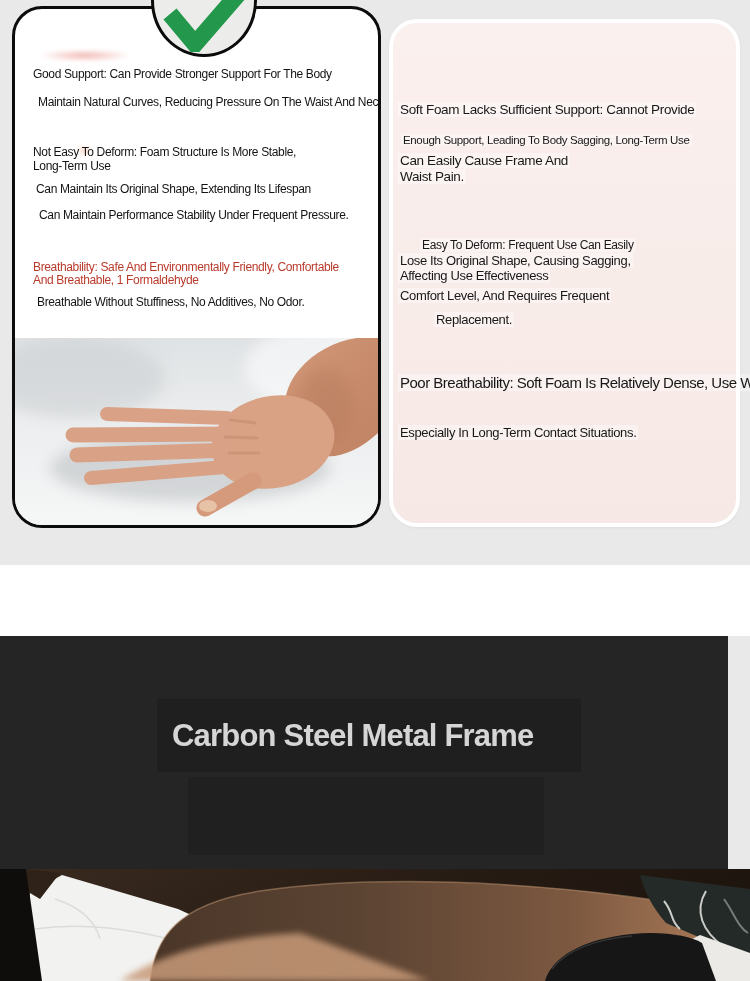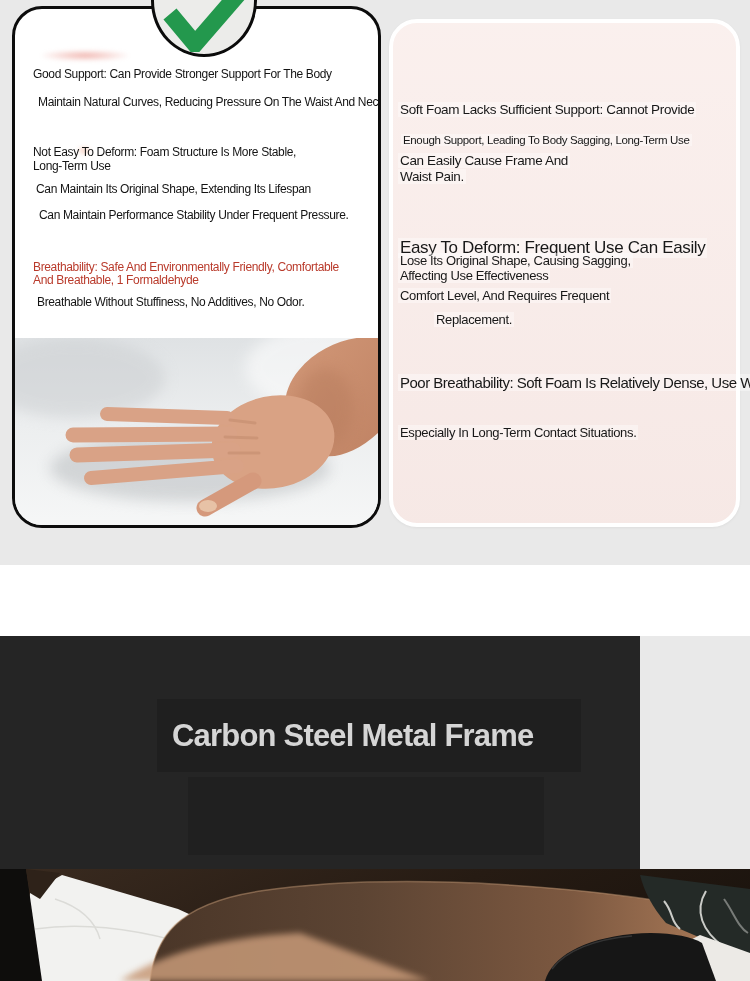--- a/index.html
+++ b/index.html
@@ -36,21 +36,21 @@
     filter:blur(2px);
   }
 
   
   .hand-photo {
     position:absolute; left:0; right:0; top:329px; bottom:0; overflow:hidden;
   }
   .band-white { position:absolute; left:0; top:565px; width:750px; height:71px; background:#ffffff; }
 
   
-  .frame-section { position:absolute; left:0; top:636px; width:640px; height:233px; background:#252525; }
+  .frame-section { position:absolute; left:0; top:636px; width:728px; height:233px; background:#252525; }
   .frame-title-box { position:absolute; left:157px; top:63px; width:424px; height:73px; background:rgba(0,0,0,0.16); }
   .frame-body-box  { position:absolute; left:188px; top:141px; width:356px; height:78px; background:rgba(0,0,0,0.12); }
   .frame-title {
     position:absolute; left:172px; top:82px; font-size:31px; font-weight:700;
     color:#d5d5d5; letter-spacing:-0.8px; white-space:nowrap;
   }
   .frame-body {
     position:absolute; left:193px; top:146px; font-size:20px; line-height:22px;
     font-weight:700; color:#f1f1f1; letter-spacing:-0.2px; white-space:nowrap;
   }
@@ -133,21 +133,21 @@
 
   <div class="bad-card">
     <div class="inner-tint"></div>
   </div>
 
   <div class="t hl" style="left:398px; top:102px; font-size:13.5px; color:#181818;">Soft Foam Lacks Sufficient Support: Cannot Provide</div>
   <div class="t hl" style="left:401px; top:134px; font-size:11.5px; color:#181818;">Enough Support, Leading To Body Sagging, Long-Term Use</div>
   <div class="t hl" style="left:398px; top:153px; font-size:13.5px; color:#181818;">Can Easily Cause Frame And</div>
   <div class="t hl" style="left:398px; top:169px; font-size:13.5px; color:#181818;">Waist Pain.</div>
 
-  <div class="t hl" style="left:398px; top:238px; font-size:17px; color:#181818;">Easy To Deform: Frequent Use Can Easily</div>
+  <div class="t hl" style="left:420px; top:238px; font-size:12px; color:#181818;">Easy To Deform: Frequent Use Can Easily</div>
   <div class="t hl" style="left:398px; top:253px; font-size:13px; color:#181818;">Lose Its Original Shape, Causing Sagging,</div>
   <div class="t hl" style="left:398px; top:268px; font-size:13px; color:#181818;">Affecting Use Effectiveness</div>
   <div class="t hl" style="left:398px; top:288px; font-size:13px; color:#181818;text-align:right;">Comfort Level, And Requires Frequent</div>
   <div class="t hl" style="left:398px; top:312px; font-size:13px; color:#181818;margin-left:36px;">Replacement.</div>
 
   <div class="t hl" style="left:398px; top:374px; font-size:15px; letter-spacing:-0.5px; color:#181818;">Poor Breathability: Soft Foam Is Relatively Dense, Use W</div>
   <div class="t hl" style="left:398px; top:425px; font-size:13px; color:#181818;">Especially In Long-Term Contact Situations.</div>
 
   <div class="band-white"></div>
 

